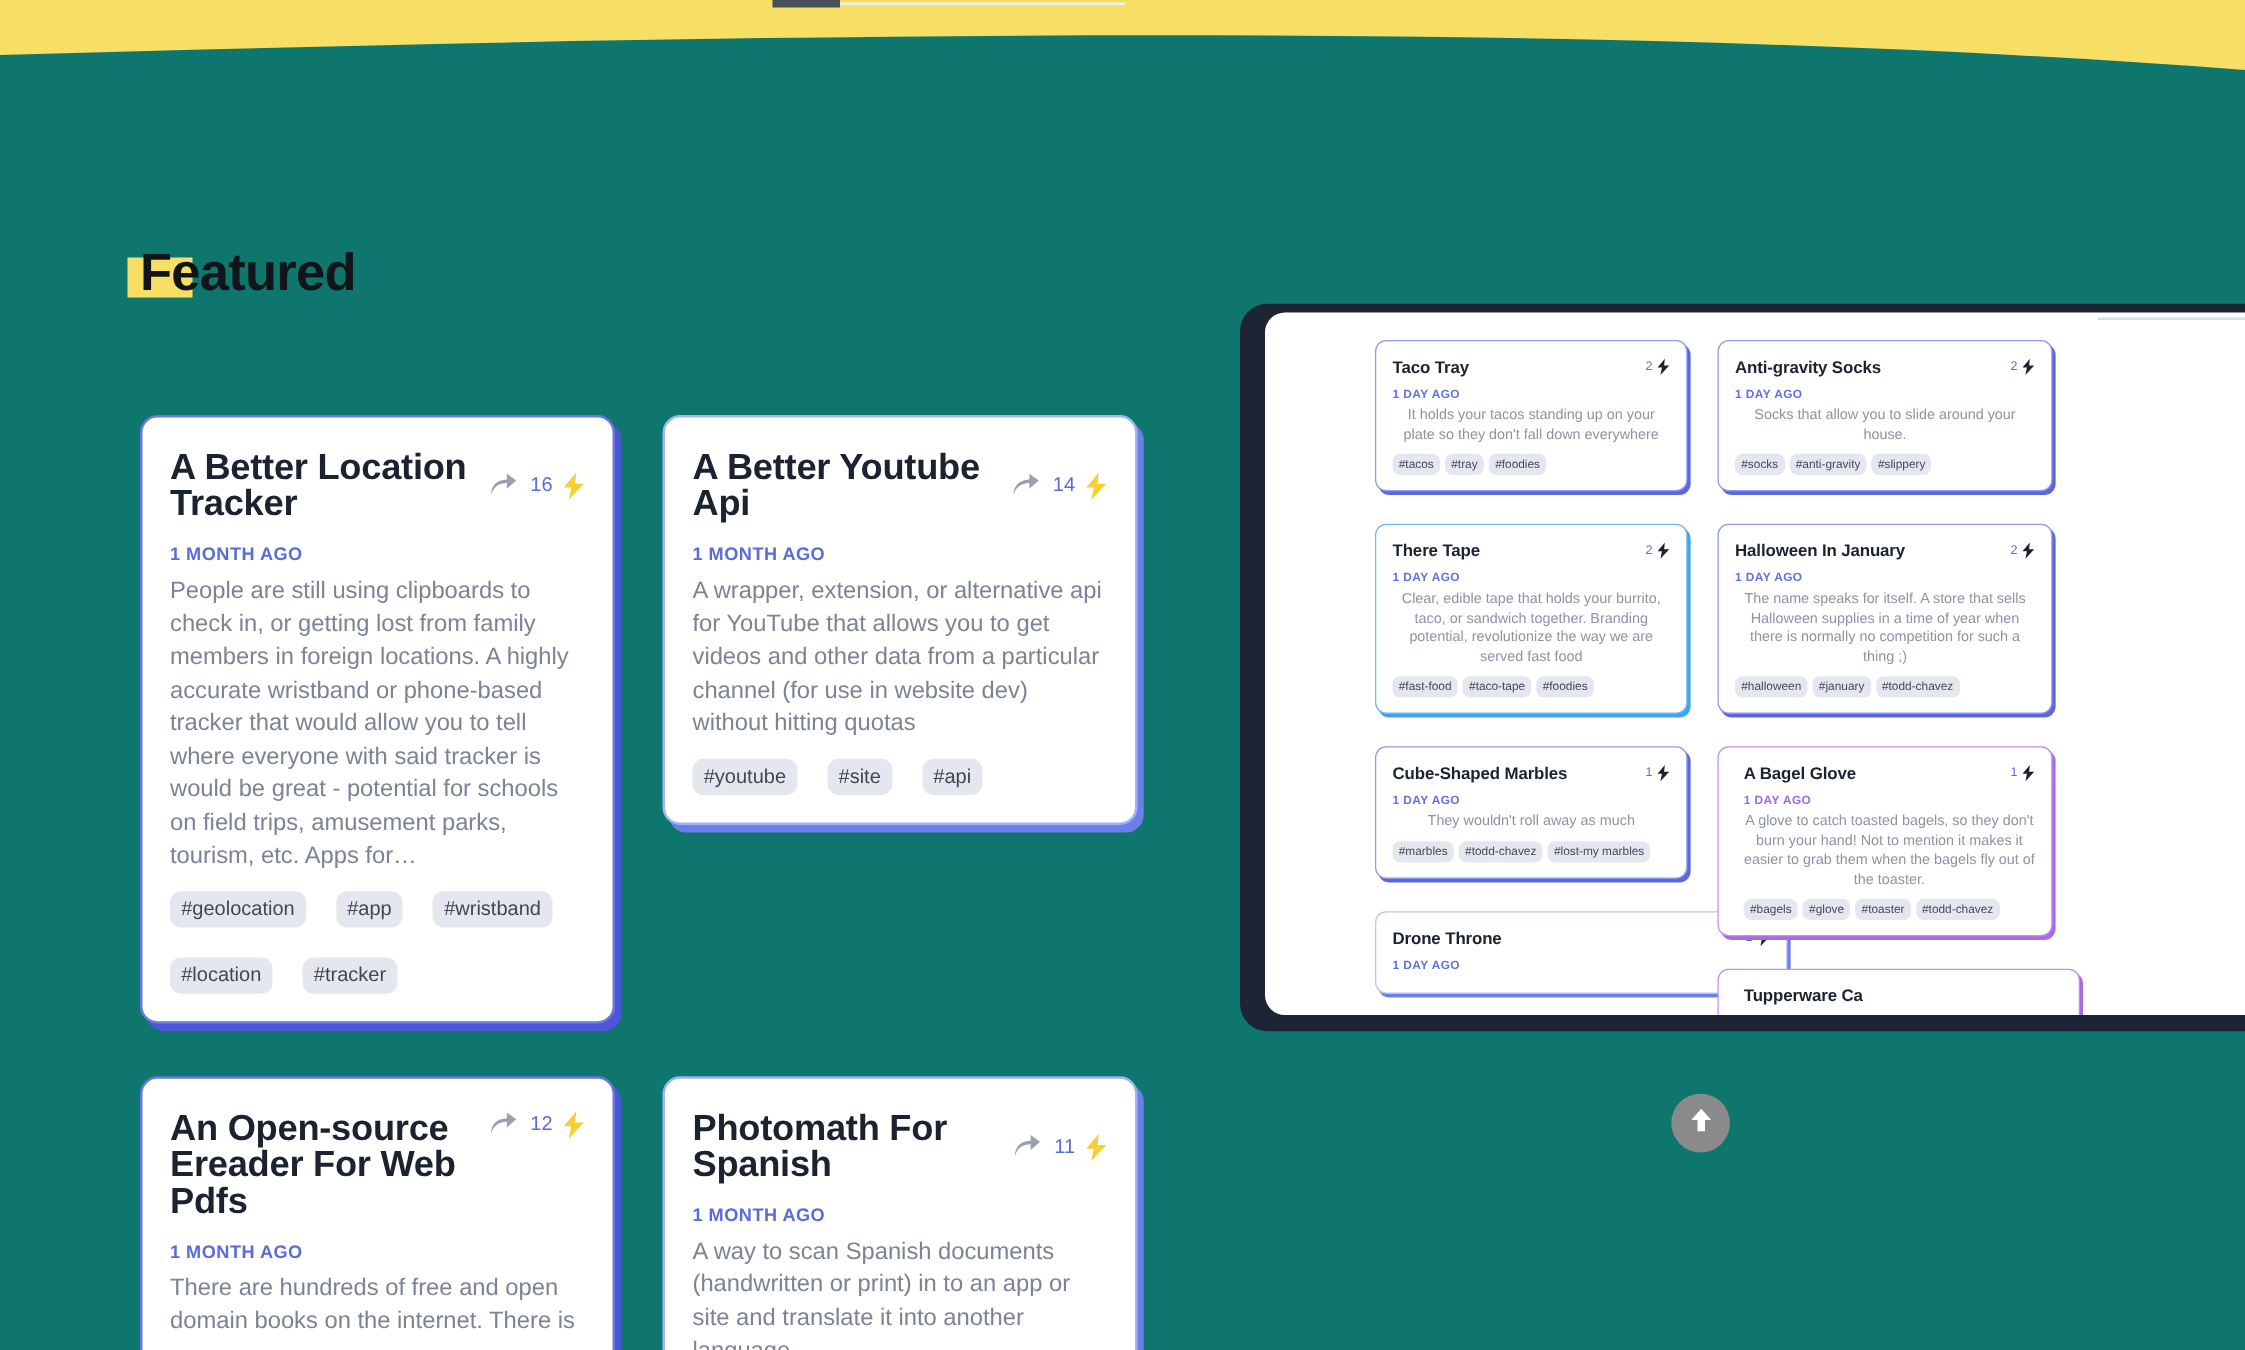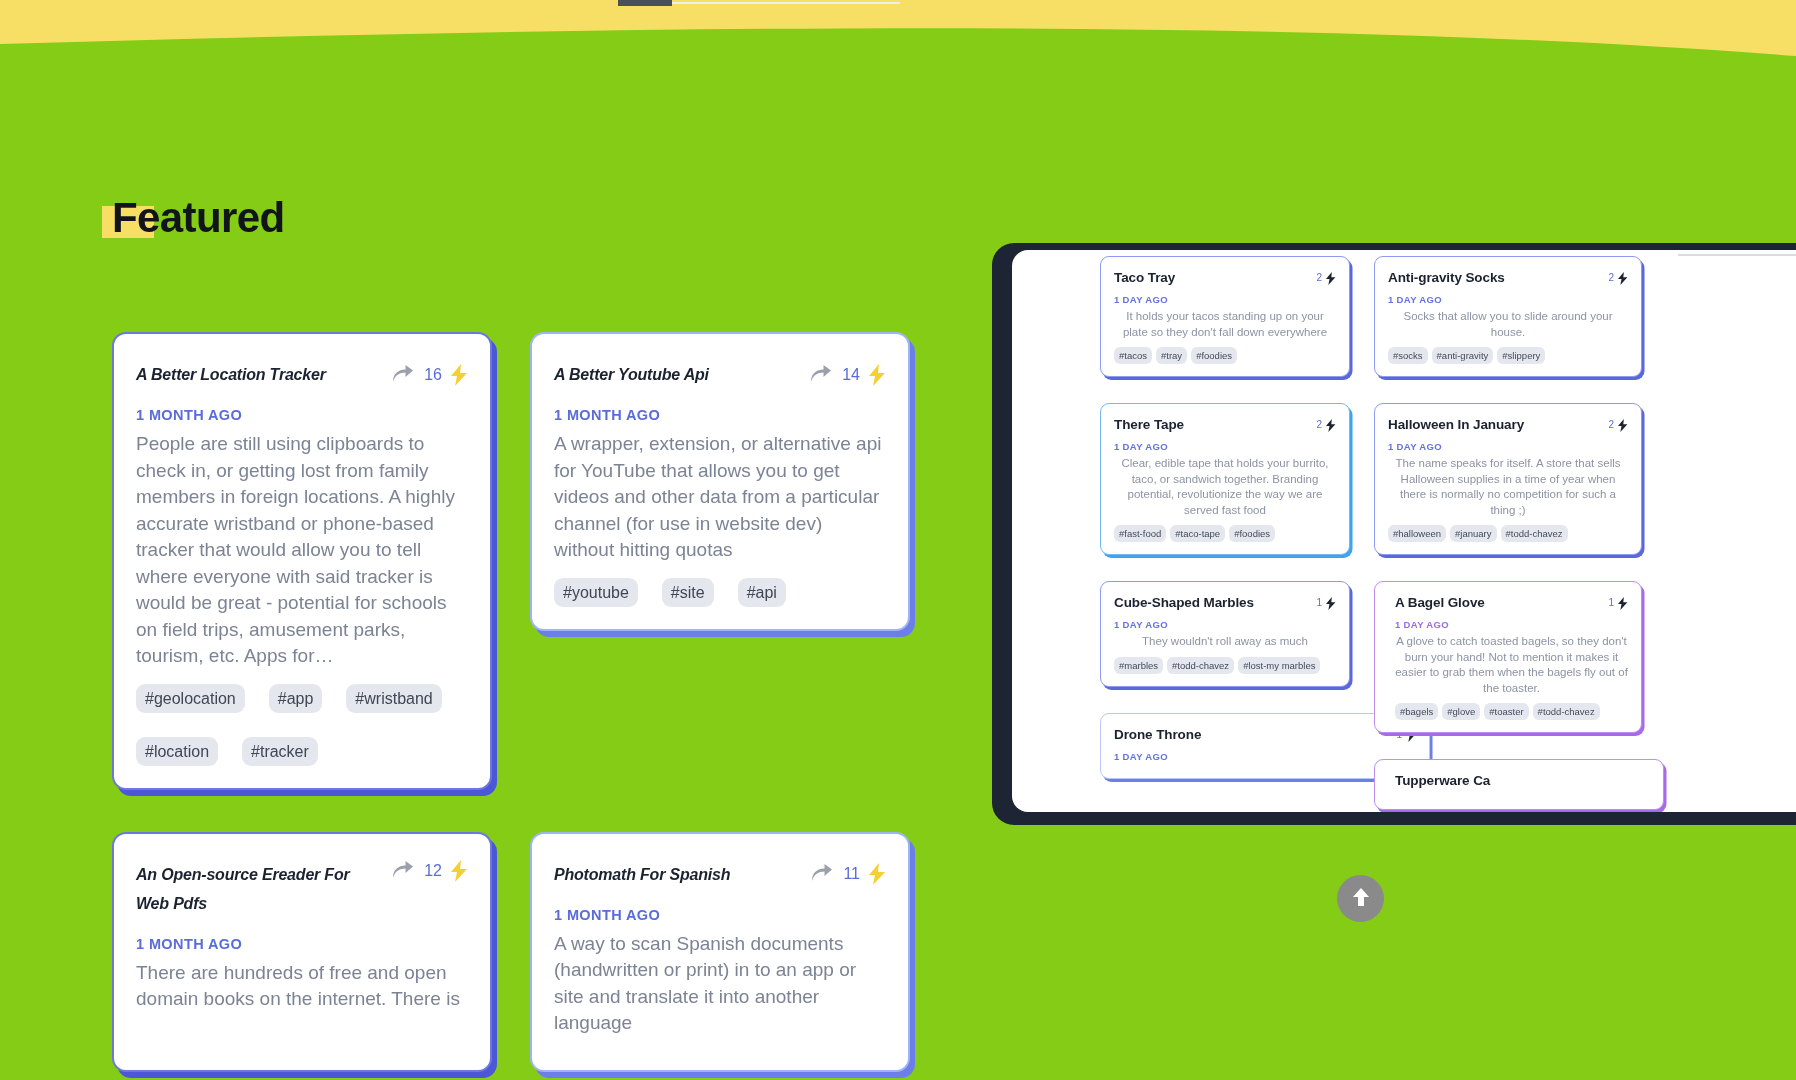--- a/index.html
+++ b/index.html
@@ -2,21 +2,21 @@
 <html><head>
 <meta charset="utf-8">
 <style>
   * { box-sizing: border-box; margin: 0; padding: 0; }
   html, body {
     width: 1796px; height: 1080px;
     overflow: hidden;
     background: #ffffff;
     font-family: "Liberation Sans", sans-serif;
   }
-  .page { position: relative; width: 1796px; height: 1080px; overflow: hidden; background:#84cc16; }
+  .page { position: relative; width: 1796px; height: 1080px; overflow: hidden; background:#0f766e; }
 
   
   .banner-wrap { position:absolute; top:0; left:0; width:1796px; height:70px; overflow:hidden; }
   .banner-svg { display:block; }
   .top-dark-bar {
     position:absolute; top:0; left:618px; width:54px; height:6px;
     background:#4b4f57; z-index:3;
   }
   .top-light-bar {
     position:absolute; top:2px; left:672px; width:228px; height:2px;
@@ -43,22 +43,22 @@
     width:380px; background:#fff;
     border:2px solid #6c77e0;
     border-radius:14px;
     box-shadow: 5px 6px 0 0 #4b57d6;
     padding:26px 22px 22px 22px;
     position:relative;
   }
   .fcard.alt { border-color:#9fb4f5; box-shadow: 5px 6px 0 0 #6c7fe8; }
   .fcard-head { display:flex; align-items:center; gap:10px; margin-bottom:18px; }
   .fcard-title {
-    font-size:16px; font-weight:bold; color:#1b2230;
-    line-height:29px; letter-spacing:-0.2px; flex:0 1 auto;font-style:italic;
+    font-size:29px; font-weight:bold; color:#1b2230;
+    line-height:29px; letter-spacing:-0.2px; flex:0 1 auto;
   }
   .fcard-meta { display:flex; align-items:center; gap:9px; margin-left:auto; padding-left:6px; }
   .share-ic { width:24px; height:20px; display:block; }
   .cnt { font-size:16px; color:#5a6cd8; font-weight:500; }
   .bolt-ic { width:17px; height:22px; display:block; }
   .fcard-date {
     font-size:14.5px; color:#5a6cd8; font-weight:600;
     letter-spacing:0.4px; margin-bottom:8px;
   }
   .fcard-body {
@@ -85,21 +85,21 @@
     position:absolute; left:20px; top:7px;
     width:846px; height:562px;
     background:#ffffff;
     border-radius:16px 0 0 16px;
     overflow:hidden;
   }
   .screen-topline {
     position:absolute; right:0; top:4px; width:180px; height:2px; background:#d8dbe2;
   }
   .mgrid {
-    position:absolute; left:88px; top:6px;
+    position:absolute; left:88px; top:22px;
     display:flex; gap:24px;
   }
   .mcol { width:250px; display:flex; flex-direction:column; gap:26px; }
   .mcol.second { width:268px; }
   .mcard {
     background:#fff; border:1.4px solid #8f9bf0; border-radius:9px;
     box-shadow: 2.5px 3px 0 0 #5b67dd;
     padding:13px 13px 12px 13px;
   }
   .mcard.c-blue  { border-color:#74b9f5; box-shadow:2.5px 3px 0 0 #3fa3f0; }

